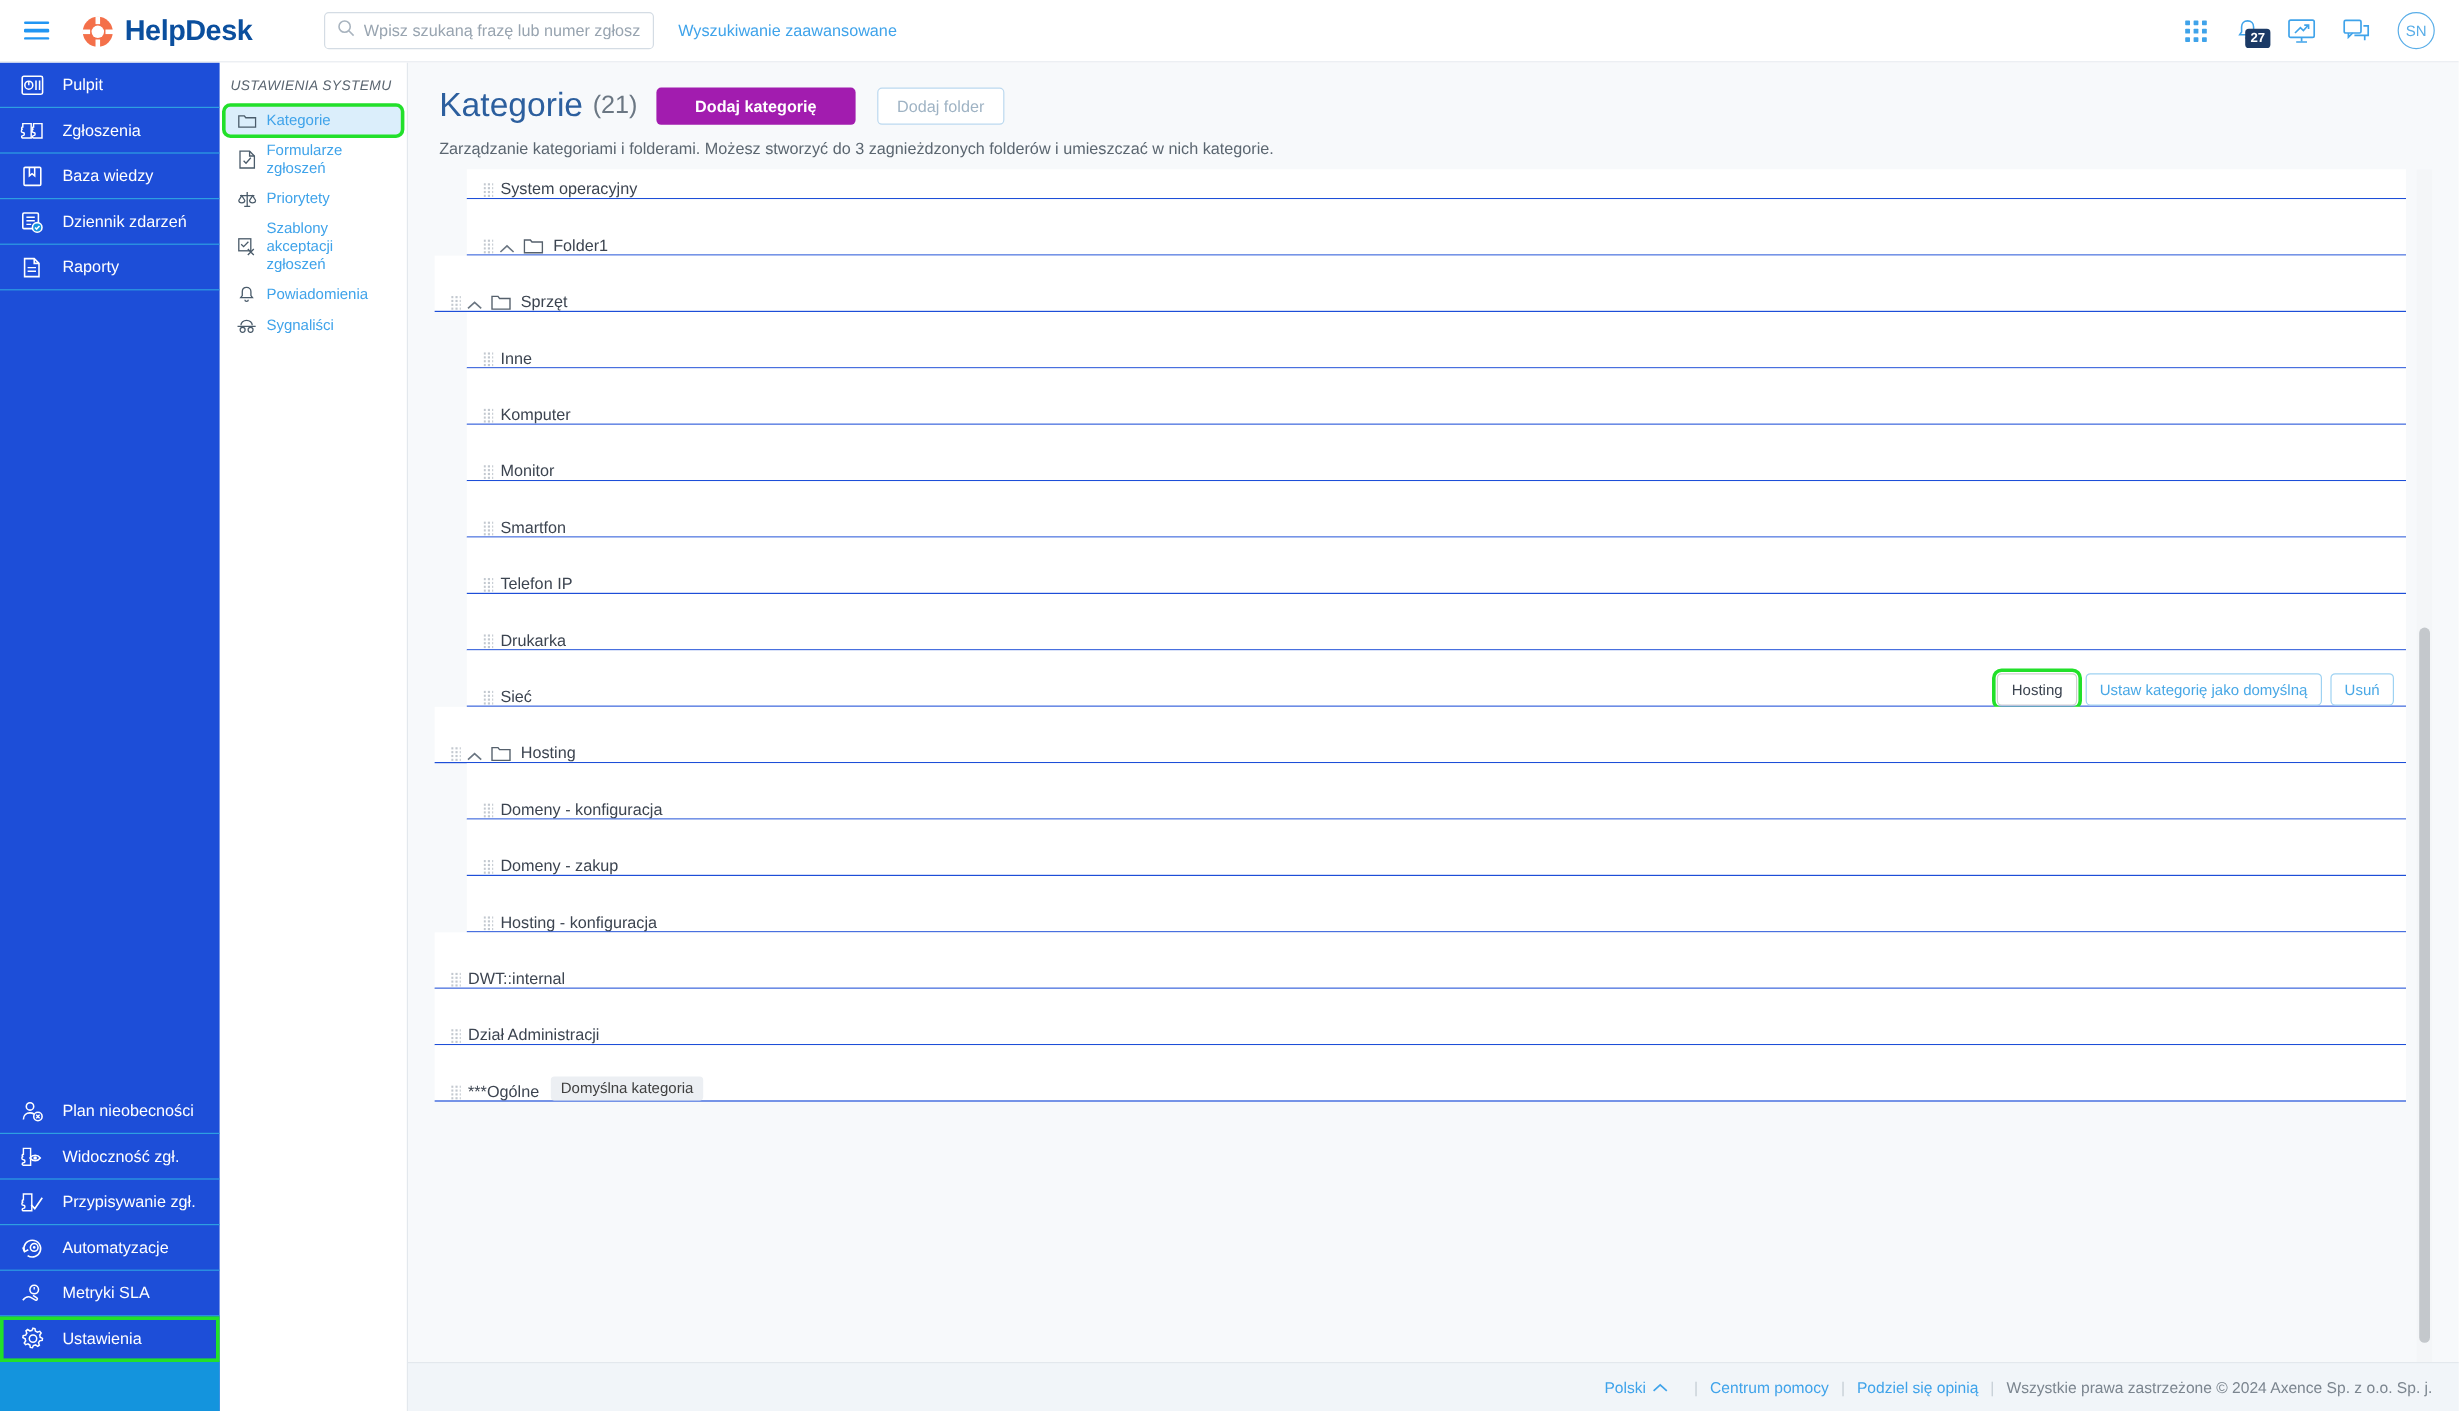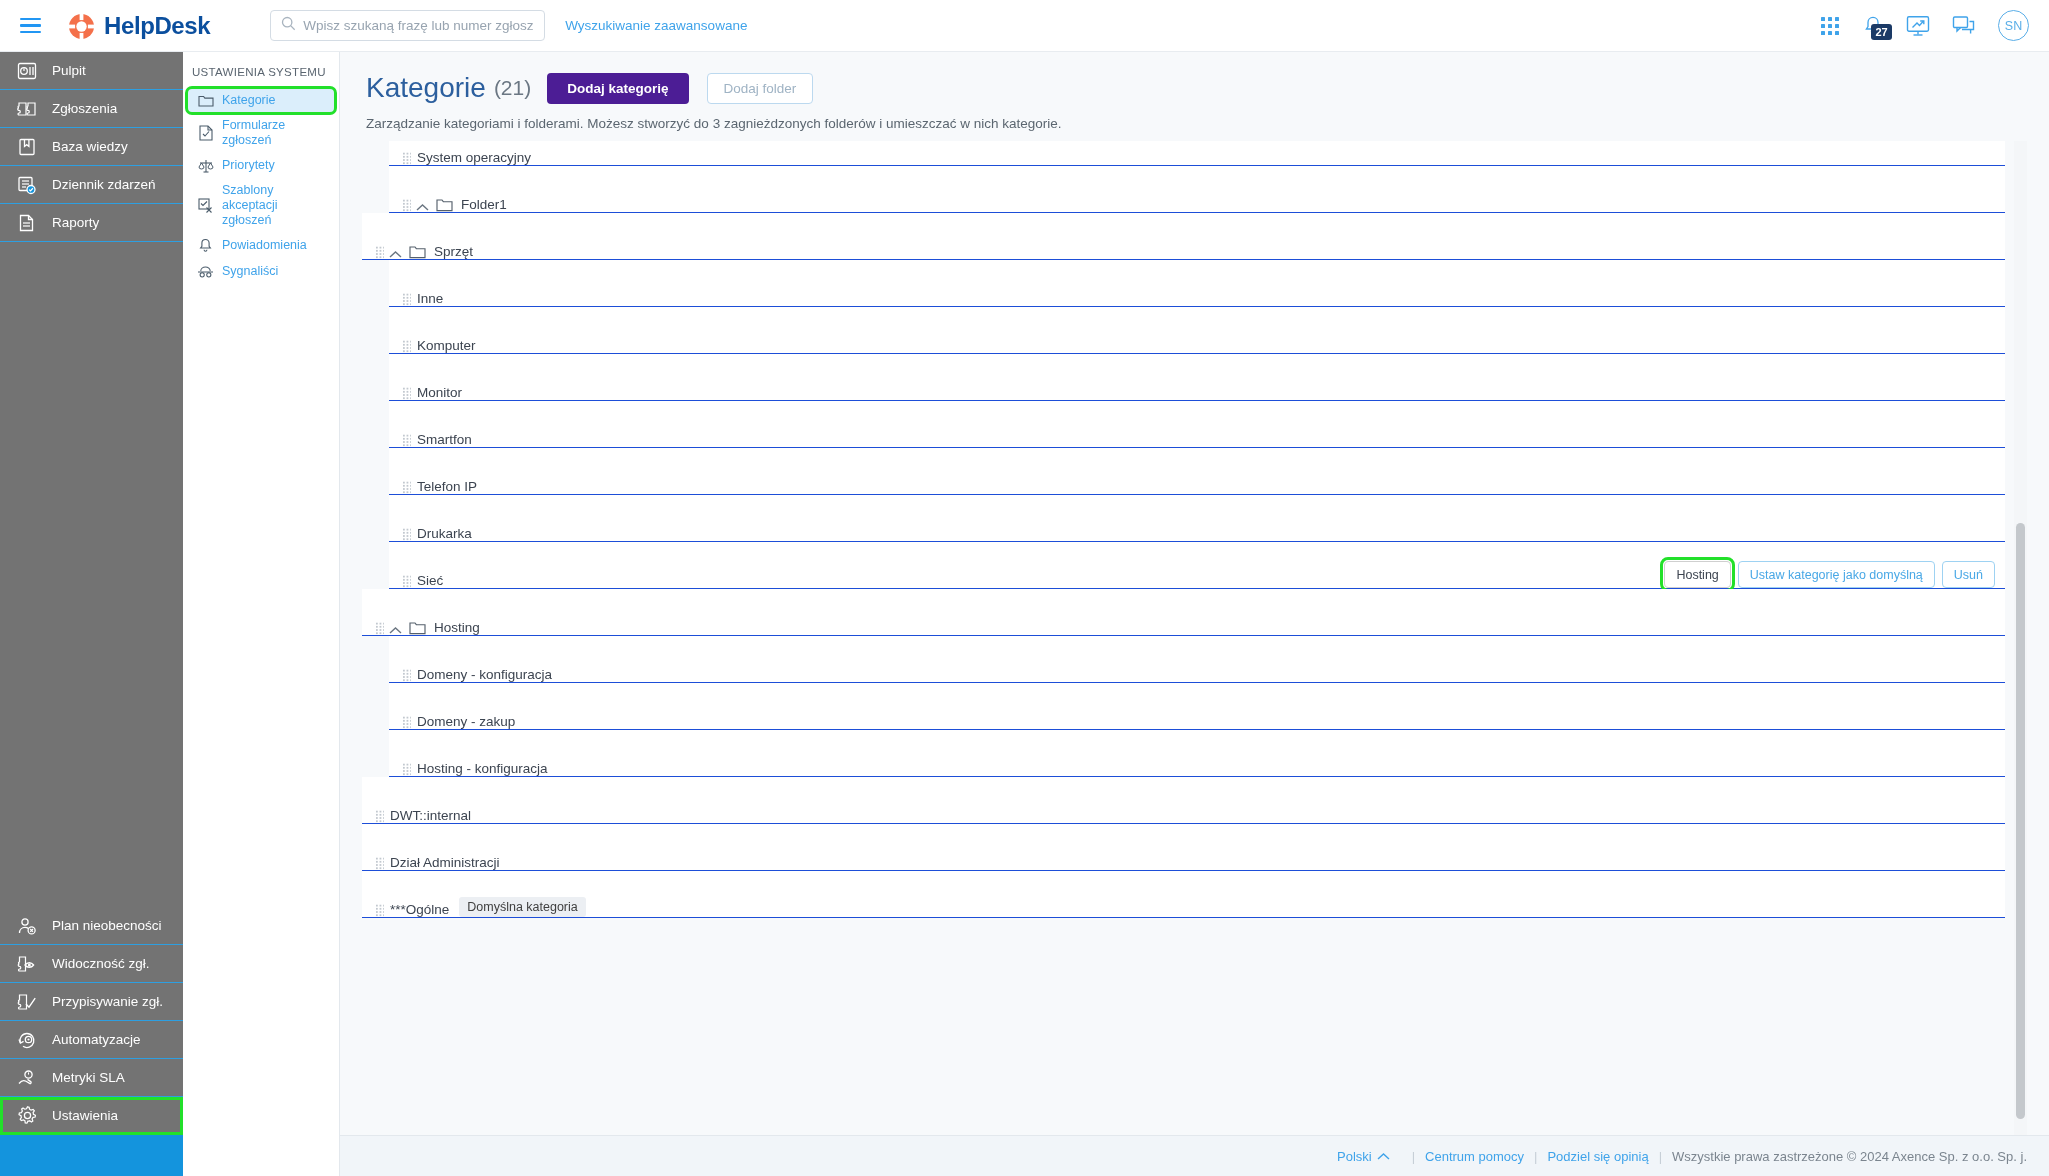--- a/index.html
+++ b/index.html
@@ -61,21 +61,21 @@
     display: flex; align-items: center; justify-content: center;
     font-size: 12.5px; cursor: pointer;
   }
 
   
   .body-row { flex: 1; display: flex; min-height: 0; position: relative; }
 
   
   .leftnav {
     width: 183px; flex: 0 0 183px;
-    background: #737373;
+    background: #1d4ed8;
     display: flex; flex-direction: column;
     position: relative;
   }
   .nav-item {
     display: flex; align-items: center; gap: 14px;
     height: 38px; padding-left: 16px;
     color: #ffffff; font-size: 13.5px;
     cursor: pointer;
     border-bottom: 1px solid #2d9fe1;
     position: relative;
@@ -87,21 +87,21 @@
 
   
   .submenu {
     width: 157px; flex: 0 0 157px;
     background: #ffffff;
     border-right: 1px solid #e3e8ed;
     padding: 14px 0 0 0;
   }
   .submenu-title {
     font-size: 11.5px; color: #5a6570; letter-spacing: 0.3px;
-    padding: 0 0 10px 9px; font-weight: normal;
+    padding: 0 0 10px 9px; font-weight: normal; font-style: italic;
   }
   .sub-item {
     display: flex; align-items: flex-start; gap: 8px;
     padding: 4px 6px 4px 10px; margin: 0 4px 1px 4px;
     color: #3fa3ea; font-size: 12.5px; cursor: pointer;
     border-radius: 2px; line-height: 15px;
     min-height: 22px; align-items: center;
   }
   .sub-item .sic { width: 17px; height: 17px; flex: 0 0 17px; display:flex; align-items:center; justify-content:center; }
   .sub-item.active { background: #dbeefb; }
@@ -112,22 +112,22 @@
     flex: 1; min-width: 0;
     background: #f7f9fb;
     display: flex; flex-direction: column;
     position: relative;
   }
   .page-head { padding: 20px 26px 0 26px; }
   .title-row { display: flex; align-items: center; gap: 10px; }
   .page-title { font-size: 28px; color: #2c5f9e; font-weight: normal; }
   .page-count { font-size: 21px; color: #6b7783; margin-left: -2px; }
   .btn-primary {
-    background: #4c1d95; color: #fff; border: none; border-radius: 4px;
-    padding: 0 20px; height: 31px; font-size: 13.5px; font-weight: bold;
+    background: #a21caf; color: #fff; border: none; border-radius: 4px;
+    padding: 0 32px; height: 31px; font-size: 13.5px; font-weight: bold;
     cursor: pointer; font-family: "Liberation Sans", sans-serif; margin-left: 6px;
   }
   .btn-outline {
     background: #fff; color: #9fb3c4; border: 1px solid #bcd9ef; border-radius: 4px;
     padding: 0 16px; height: 31px; font-size: 13.5px;
     cursor: pointer; font-family: "Liberation Sans", sans-serif; margin-left: 8px;
   }
   .page-sub { font-size: 13.5px; color: #5b6670; margin-top: 12px; }
 
   

